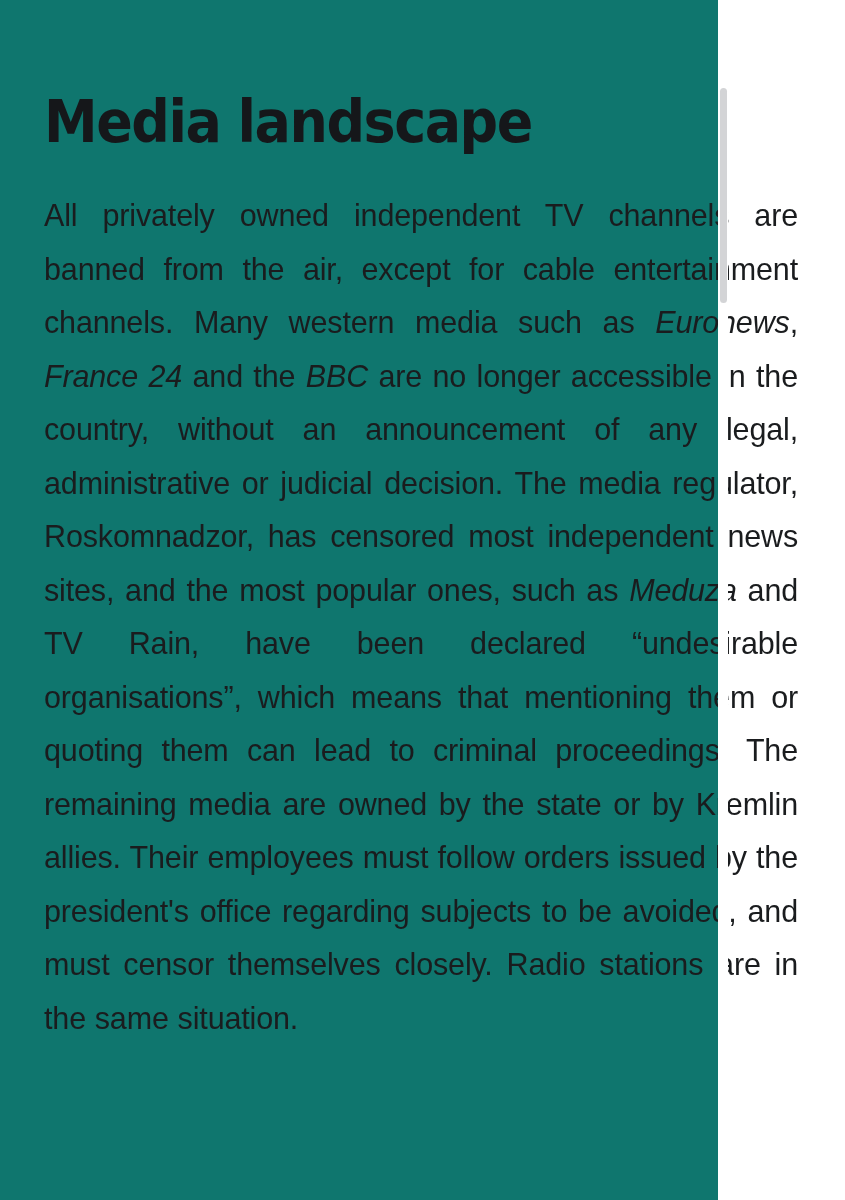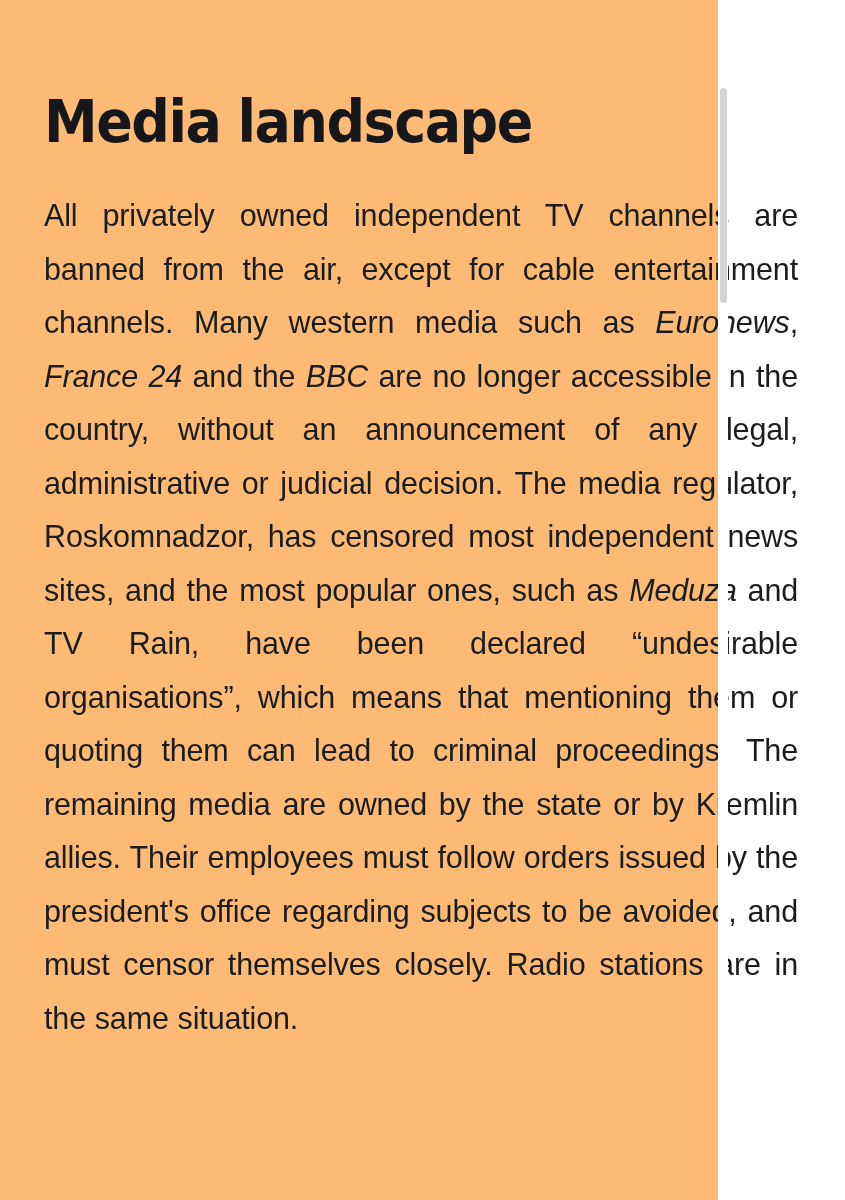--- a/index.html
+++ b/index.html
@@ -14,21 +14,21 @@
     font-family: "Liberation Sans", sans-serif;
     color: #16181a;
     position: relative;
   }
   .page {
     position: absolute;
     left: 0;
     top: 0;
     width: 728px;
     height: 1200px;
-    background: #fdba74;
+    background: #0f766e;
     box-sizing: border-box;
   }
   .content {
     position: absolute;
     left: 44px;
     top: 92px;
     width: 754px;
   }
   .article-title {
     font-family: "DejaVu Sans", sans-serif;

